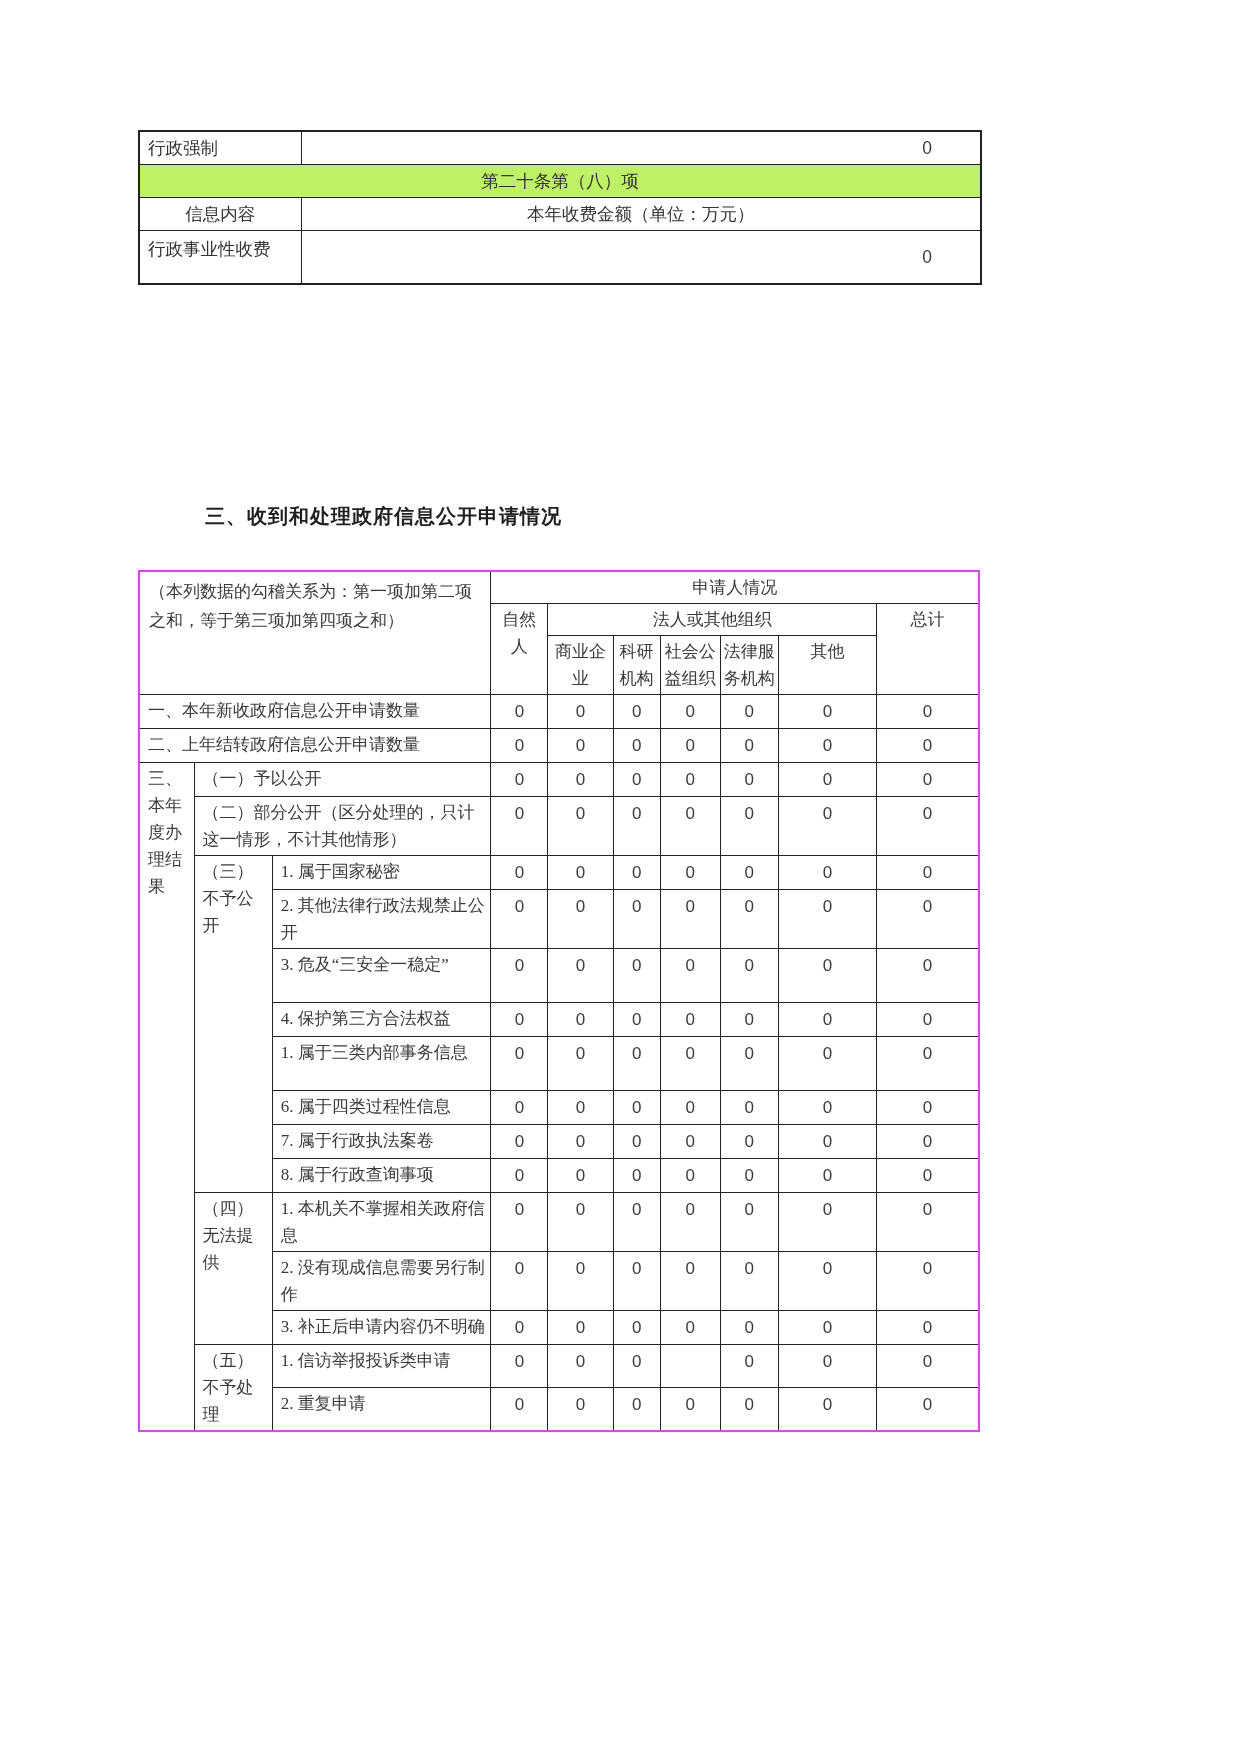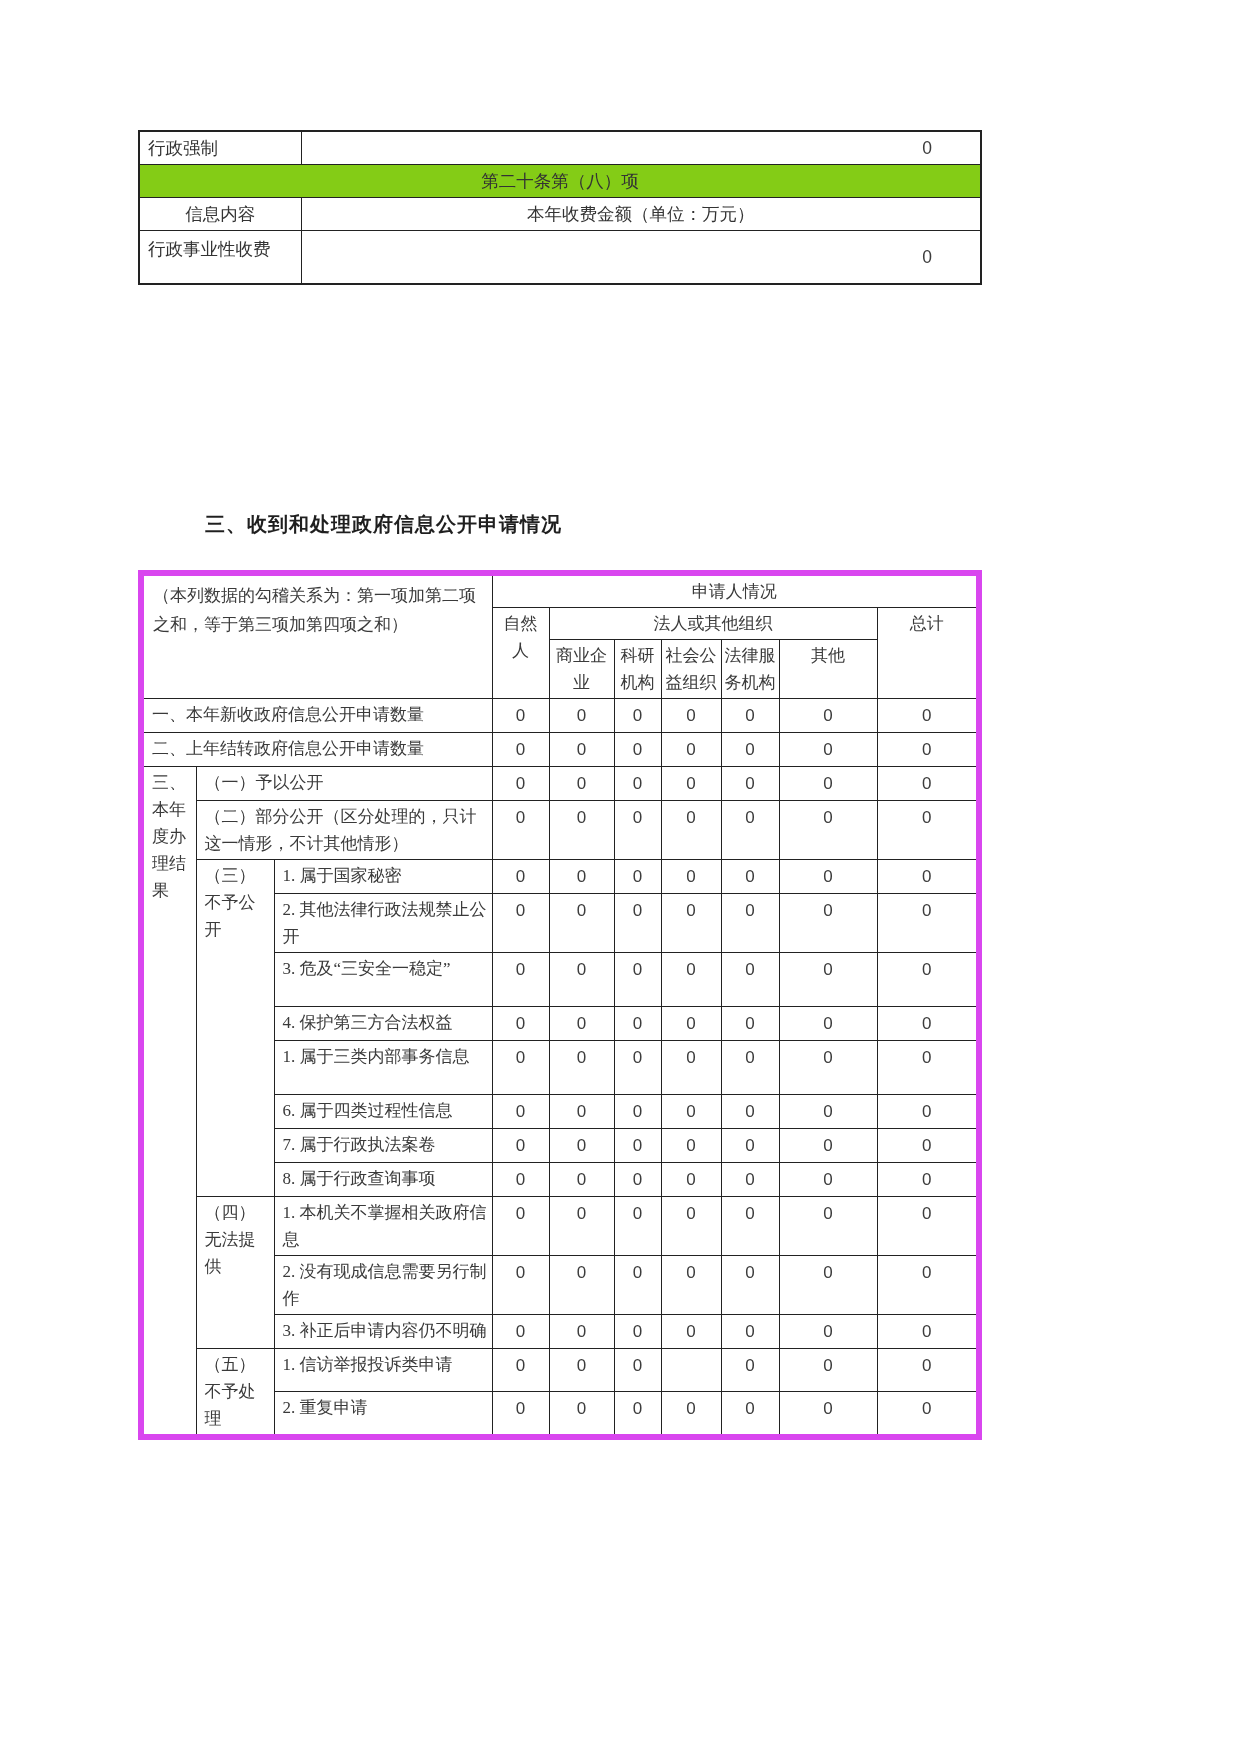--- a/index.html
+++ b/index.html
@@ -12,36 +12,36 @@
     border-collapse: collapse; table-layout: fixed;
     border: 2px solid #222;
   }
   .top-table td {
     border: 1px solid #222; height: 33px;
     font-size: 17.5px; line-height: 26px; color: #333;
   }
   .top-table .tl { text-align: left; padding-left: 8px; margin-left: 47px; }
   .top-table .tv { text-align: right; padding-right: 48px; font-family: "Liberation Sans", sans-serif; color: #3c3c3c; }
   .top-table .tc { text-align: center; margin-top: 10px; }
-  .top-table .blue { background: #84cc16; text-align: center; }
+  .top-table .blue { background: #bef264; text-align: center; }
   .top-table .feerow td { height: 54px; }
   .top-table .top { vertical-align: top; padding-top: 5px; }
 
   
   .section-title {
     position: absolute; left: 205px; top: 503px;
     font-family: "Liberation Sans", sans-serif;
-    font-weight: 700; font-size: 20px; color: #1f1f1f; letter-spacing: 1px; margin-top: 8px;
+    font-weight: 700; font-size: 20px; color: #1f1f1f; letter-spacing: 1px;
   }
 
   
   .main-table {
     position: absolute; left: 138px; top: 570px; width: 842px;
     border-collapse: collapse; table-layout: fixed;
-    border: 6px solid #d946ef;
+    border: 2px solid #d946ef;
   }
   .main-table td {
     border: 1px solid #222; height: 31px;
     font-size: 17px; line-height: 27px; color: #3a3a3a;
     padding: 2px 6px; vertical-align: top;
   }
   .main-table .h { text-align: center; padding: 2px 3px; }
   .main-table .L { text-align: left; padding-left: 8px; padding-right: 5px; }
   .main-table .note { padding: 5px 9px; line-height: 29px; }
   .main-table .v {

